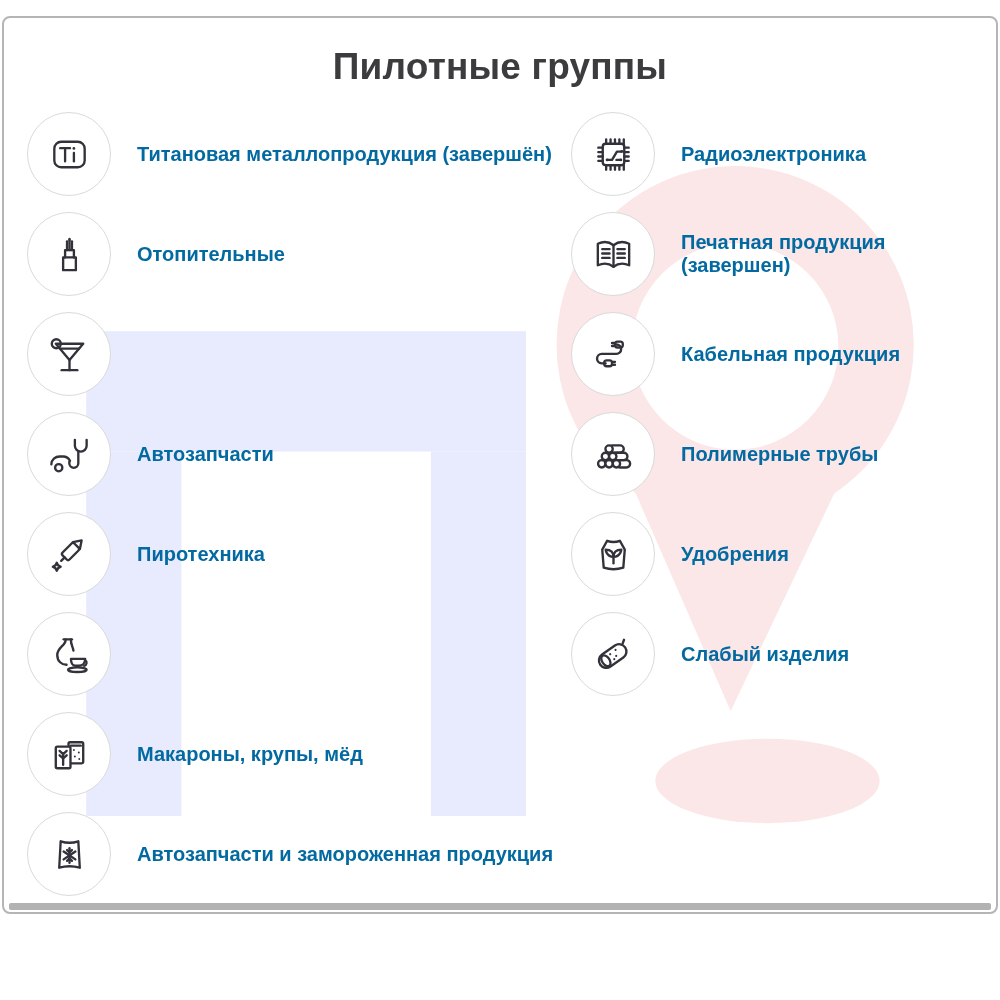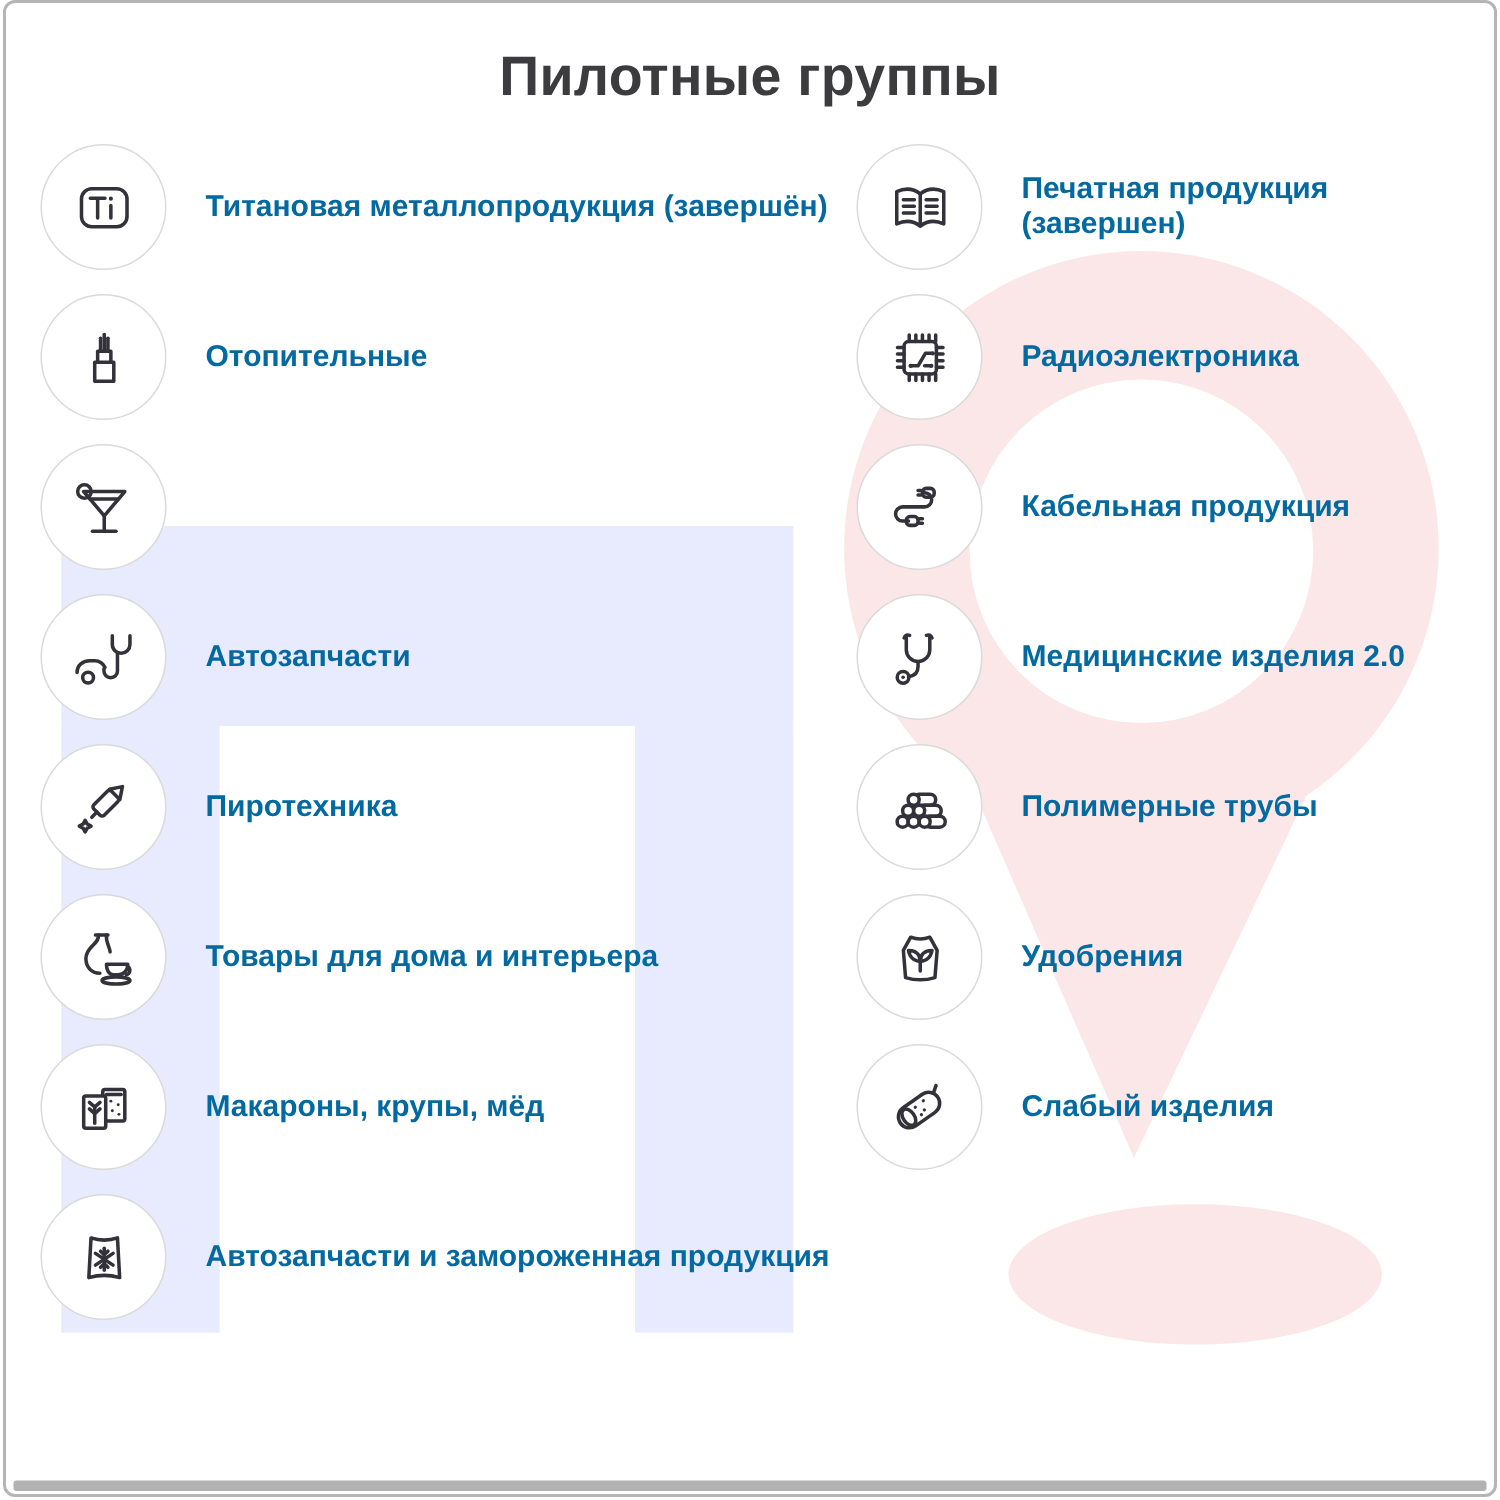--- a/index.html
+++ b/index.html
@@ -1,18 +1,18 @@
 <!DOCTYPE html>
 <html lang="ru"><head>
 <meta charset="utf-8">
 <style>
   html,body{margin:0;padding:0;background:#fff;}
   body{font-family:"Liberation Sans","DejaVu Sans",sans-serif;}
   .frame{
-    position:relative;width:996px;height:998px;margin:0 auto;
+    position:relative;width:996px;height:898px;margin:16px auto;
     border:2px solid #b5b5b5;border-radius:8px;background:#fff;overflow:hidden;
     box-sizing:border-box;
   }
   .bg-shapes{position:absolute;left:0;top:0;width:100%;height:100%;z-index:0;pointer-events:none;}
   .page-title{
     position:absolute;left:0;right:0;top:28px;text-align:center;z-index:2;
     font-size:37px;font-weight:700;color:#3c3c3e;letter-spacing:.2px;
   }
   .bottom-bar{position:absolute;left:5px;right:5px;bottom:2px;height:7px;background:#b2b2b2;border-radius:2px;z-index:3;}
   .col{position:absolute;top:86px;z-index:1;display:flex;flex-direction:column;}
@@ -120,21 +120,20 @@
     <div class="circle">
           <svg xmlns="http://www.w3.org/2000/svg" width="47" height="47" viewBox="0 0 48 48" fill="none" stroke="#33313a" stroke-width="2.4" stroke-linecap="round" stroke-linejoin="round">
             <path d="M18 8.5 h8.5"></path>
             <path d="M20 8.5 c1 6 -8.5 8 -8.5 16 0 6.5 4.5 10 9.5 10"></path>
             <path d="M25.5 8.5 c-0.5 5 2 7.5 2.5 11.5"></path>
             <path d="M25.5 28.5 h14.5 c0 4 -2.5 7 -6.5 7 h-3.5 c-3 0 -4.5 -3.5 -4.5 -7 z"></path>
             <path d="M40 30 a3 3 0 0 1 -1 5.5"></path>
             <ellipse cx="32" cy="39.5" rx="9.5" ry="2.4"></ellipse>
           </svg>
         </div>
-    <div class="label">Товары для дома и интерьера</div>
   </div>
 
   <div class="row">
     <div class="circle">
           <svg xmlns="http://www.w3.org/2000/svg" width="47" height="47" viewBox="0 0 48 48" fill="none" stroke="#33313a" stroke-width="2.4" stroke-linecap="round" stroke-linejoin="round">
             <rect x="23" y="11.5" width="15" height="21.5" rx="1.5"></rect>
             <path d="M25.5 15 h10"></path>
             <circle cx="28.5" cy="19.5" r="1" fill="#33313a" stroke="none"></circle>
             <circle cx="33.5" cy="22" r="1" fill="#33313a" stroke="none"></circle>
             <circle cx="29.5" cy="26" r="1" fill="#33313a" stroke="none"></circle>
@@ -153,32 +152,20 @@
             <path d="M15 10.5 c6 2 12 2 18 0 l1.5 27 c-7 -2 -14 -2 -21 0 z"></path>
             <path d="M24 17.5 V32.5"></path>
             <path d="M21.5 19.5 l2.5 2.5 2.5 -2.5 M21.5 30.5 l2.5 -2.5 2.5 2.5"></path>
             <path d="M18 21 l12 8 M30 21 l-12 8"></path>
           </svg>
         </div>
     <div class="label">Автозапчасти и замороженная продукция</div>
   </div>
 </div>
   <div class="col col-right">
-  <div class="row">
-    <div class="circle">
-          <svg xmlns="http://www.w3.org/2000/svg" width="47" height="47" viewBox="0 0 48 48" fill="none" stroke="#33313a" stroke-width="2.4" stroke-linecap="round" stroke-linejoin="round">
-            <path d="M8 13 c5.5 -2.5 11.5 -2 16 1.5 c4.5 -3.5 10.5 -4 16 -1.5 V35 c-5.5 -2.5 -11.5 -2 -16 1.5 C19.5 33 13.5 32.5 8 35 Z"></path>
-            <path d="M24 14.5 V36.5"></path>
-            <path d="M12.5 18.5 h7.5 M12.5 23 h7.5 M12.5 27.5 h7.5"></path>
-            <path d="M28 18.5 h7.5 M28 23 h7.5 M28 27.5 h7.5"></path>
-          </svg>
-        </div>
-    <div class="label">Печатная продукция (завершен)</div>
-  </div>
-
   <div class="row">
     <div class="circle">
           <svg xmlns="http://www.w3.org/2000/svg" width="47" height="47" viewBox="0 0 48 48" fill="none" stroke="#33313a" stroke-width="2.4" stroke-linecap="round" stroke-linejoin="round">
             <rect x="13" y="13" width="22" height="22" rx="3"></rect>
             <path d="M16.5 13 v-4.5 M21 13 v-4.5 M25.5 13 v-4.5 M30 13 v-4.5 M34.5 13 v-4.5"></path>
             <path d="M16.5 35 v4.5 M21 35 v4.5 M25.5 35 v4.5 M30 35 v4.5 M34.5 35 v4.5"></path>
             <path d="M13 17 h-4.5 M13 21.5 h-4.5 M13 26 h-4.5 M13 30.5 h-4.5"></path>
             <path d="M35 17 h4.5 M35 21.5 h4.5 M35 26 h4.5 M35 30.5 h4.5"></path>
             <path d="M17.5 29.5 h5 l5 -8.5 h4"></path>
             <circle cx="17.5" cy="29.5" r="1.5" fill="#33313a" stroke="none"></circle>
@@ -186,43 +173,42 @@
             <path d="M27 29.5 h4"></path>
             <circle cx="31.5" cy="29.5" r="1.5" fill="#33313a" stroke="none"></circle>
           </svg>
         </div>
     <div class="label">Радиоэлектроника</div>
   </div>
 
   <div class="row">
     <div class="circle">
           <svg xmlns="http://www.w3.org/2000/svg" width="47" height="47" viewBox="0 0 48 48" fill="none" stroke="#33313a" stroke-width="2.4" stroke-linecap="round" stroke-linejoin="round">
+            <path d="M8 13 c5.5 -2.5 11.5 -2 16 1.5 c4.5 -3.5 10.5 -4 16 -1.5 V35 c-5.5 -2.5 -11.5 -2 -16 1.5 C19.5 33 13.5 32.5 8 35 Z"></path>
+            <path d="M24 14.5 V36.5"></path>
+            <path d="M12.5 18.5 h7.5 M12.5 23 h7.5 M12.5 27.5 h7.5"></path>
+            <path d="M28 18.5 h7.5 M28 23 h7.5 M28 27.5 h7.5"></path>
+          </svg>
+        </div>
+    <div class="label">Печатная продукция (завершен)</div>
+  </div>
+
+  <div class="row">
+    <div class="circle">
+          <svg xmlns="http://www.w3.org/2000/svg" width="47" height="47" viewBox="0 0 48 48" fill="none" stroke="#33313a" stroke-width="2.4" stroke-linecap="round" stroke-linejoin="round">
             <path d="M16 33 h-4 a4.8 4.8 0 0 1 0 -9.6 h15 a4.8 4.8 0 0 0 0 -9.6 h-0.5"></path>
             <rect x="14.5" y="30" width="8" height="6" rx="2.5"></rect>
             <path d="M23.5 31.5 h2 M23.5 34.5 h2"></path>
             <rect x="25.5" y="10.8" width="8" height="6" rx="2.5"></rect>
             <path d="M22.5 12.3 h2 M22.5 15.3 h2"></path>
           </svg>
         </div>
     <div class="label">Кабельная продукция</div>
   </div>
 
-  <div class="row">
-    <div class="circle">
-          <svg xmlns="http://www.w3.org/2000/svg" width="47" height="47" viewBox="0 0 48 48" fill="none" stroke="#33313a" stroke-width="2.4" stroke-linecap="round" stroke-linejoin="round">
-            <path d="M14.5 10 v8.5 a8 8 0 0 0 16 0 V10"></path>
-            <path d="M13 10.5 q1.2 -2.8 3.8 -1.7"></path>
-            <path d="M32 10.5 q-1.2 -2.8 -3.8 -1.7"></path>
-            <path d="M22.5 26.5 v3.5 c0 5 -3 6.5 -6.5 7"></path>
-            <circle cx="12.3" cy="37.3" r="4"></circle>
-            <circle cx="12.3" cy="37.3" r="1.2" fill="#33313a" stroke="none"></circle>
-          </svg>
-        </div>
-    <div class="label">Медицинские изделия 2.0</div>
-  </div>
 
   <div class="row">
     <div class="circle">
           <svg xmlns="http://www.w3.org/2000/svg" width="47" height="47" viewBox="0 0 48 48" fill="none" stroke="#33313a" stroke-width="2.4" stroke-linecap="round" stroke-linejoin="round">
             <rect x="19.5" y="14.75" width="15" height="7.5" rx="3.75"></rect>
             <circle cx="19.5" cy="18.5" r="3.75" fill="#fff"></circle>
             <rect x="23.25" y="22.25" width="15" height="7.5" rx="3.75"></rect>
             <circle cx="15.75" cy="26" r="3.75" fill="#fff"></circle>
             <circle cx="23.25" cy="26" r="3.75" fill="#fff"></circle>
             <rect x="27" y="29.75" width="14" height="7.5" rx="3.75"></rect>

